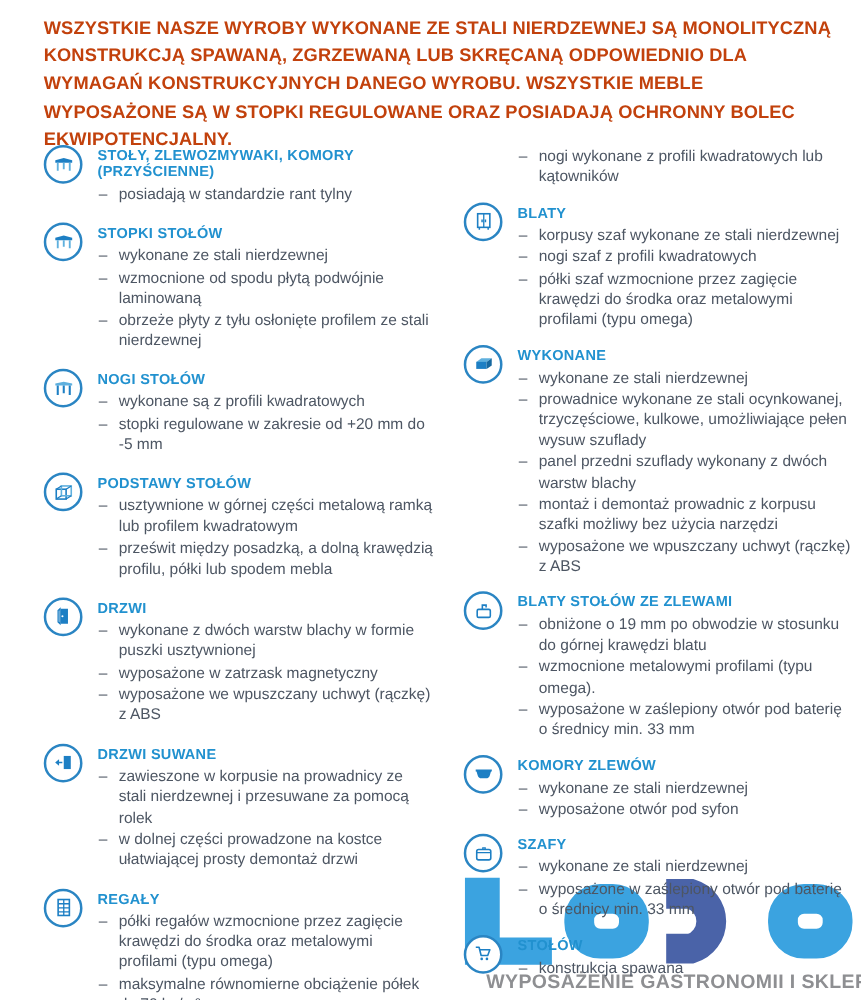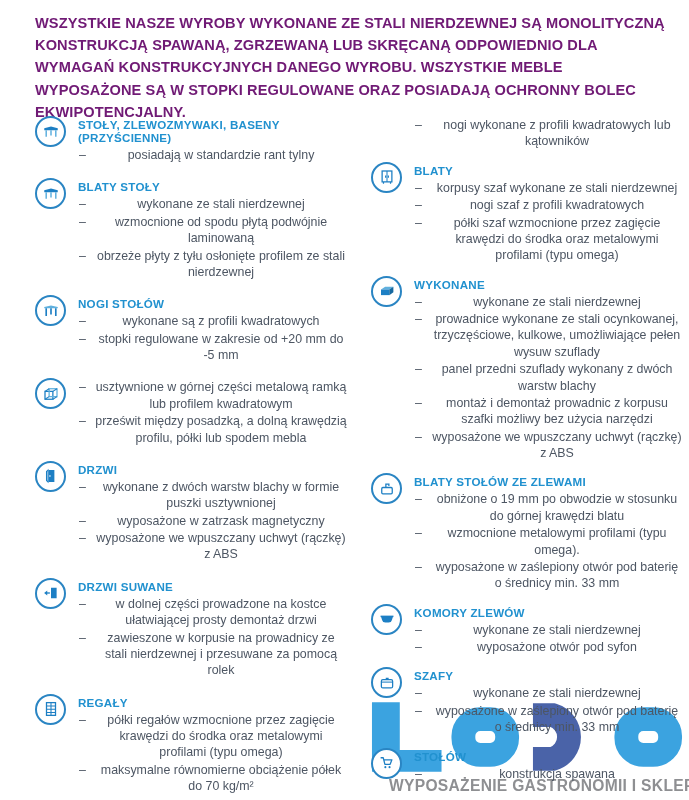--- a/index.html
+++ b/index.html
@@ -5,41 +5,41 @@
   html,body{margin:0;padding:0;}
   body{
     width:689px;height:800px;position:relative;overflow:hidden;
     background:#ffffff;
     font-family:"Liberation Sans","DejaVu Sans",sans-serif;
     color:#4d5663;
   }
   .intro{
     position:absolute;top:12px;left:35px;width:634px;margin:0;
     font-size:14.6px;font-weight:bold;line-height:1.52;
-    color:#701a75;letter-spacing:.1px;
+    color:#c2410c;letter-spacing:.1px;
   }
   .columns{
     position:absolute;top:116px;left:35px;width:648px;
     display:flex;gap:24px;z-index:2;
   }
   .col{flex:1;min-width:0;}
   .section{display:flex;gap:12px;margin-bottom:14px;}
   .col-right .section{margin-bottom:11px;}
   .icon-cell{flex:0 0 31px;width:31px;}
   .icon-circle{
     width:27px;height:27px;border:2px solid #2a85c3;border-radius:50%;
     display:flex;align-items:center;justify-content:center;background:#fff;
   }
   .section-body{flex:1;min-width:0;padding-top:1px;}
   .section-title{
     font-size:11.6px;font-weight:bold;color:#2191cf;
     letter-spacing:.25px;margin:1px 0 3px 0;
   }
   ul.items{list-style:none;margin:0;padding:0;font-size:12.4px;line-height:1.32;color:#4d5663;}
-  ul.items li{position:relative;padding-left:17px;margin-bottom:1px;text-align:center;}
+  ul.items li{position:relative;padding-left:17px;margin-bottom:1px;}
   ul.items li::before{content:"–";position:absolute;left:1px;top:0;color:#4d5663;}
   
   .logo{position:absolute;left:366px;top:700px;z-index:1;}
   .logo svg{display:block;}
   .tagline{
     position:absolute;left:389px;top:777px;z-index:1;
     font-size:15.6px;font-weight:bold;color:#8e8f92;
     letter-spacing:.3px;white-space:nowrap;
   }
   .icon-svg{display:block;}
@@ -54,38 +54,38 @@
   <div class="section">
     <div class="icon-cell">
       <div class="icon-circle">
   <svg class="icon-svg" width="18" height="18" viewBox="0 0 24 24">
     <path d="M3 7 L12 4.6 L21 7 L21 9.6 L3 9.6 Z" fill="#1d7fc4"></path>
     <path d="M5.6 9.6 V18.2 M12 9.6 V16.6 M18.4 9.6 V18.2" stroke="#5fb0de" stroke-width="2" fill="none"></path>
   </svg>
 </div>
     </div>
     <div class="section-body">
-      <div class="section-title">STOŁY, ZLEWOZMYWAKI, BASENY (PRZYŚCIENNE)</div>
+      <div class="section-title">STOŁY, ZLEWOZMYWAKI, KOMORY (PRZYŚCIENNE)</div>
       <ul class="items">
             <li>posiadają w standardzie rant tylny</li>
           </ul>
     </div>
   </div>
 
   <div class="section">
     <div class="icon-cell">
       <div class="icon-circle">
   <svg class="icon-svg" width="18" height="18" viewBox="0 0 24 24">
     <path d="M3 7 L12 4.6 L21 7 L21 9.6 L3 9.6 Z" fill="#1d7fc4"></path>
     <path d="M5.6 9.6 V18.2 M12 9.6 V16.6 M18.4 9.6 V18.2" stroke="#5fb0de" stroke-width="2" fill="none"></path>
   </svg>
 </div>
     </div>
     <div class="section-body">
-      <div class="section-title">BLATY STOŁY</div>
+      <div class="section-title">STOPKI STOŁÓW</div>
       <ul class="items">
             <li>wykonane ze stali nierdzewnej</li>
             <li>wzmocnione od spodu płytą podwójnie laminowaną</li>
             <li>obrzeże płyty z tyłu osłonięte profilem ze stali nierdzewnej</li>
           </ul>
     </div>
   </div>
 
   <div class="section">
     <div class="icon-cell">
@@ -109,20 +109,21 @@
     <div class="icon-cell">
       <div class="icon-circle">
   <svg class="icon-svg" width="18" height="18" viewBox="0 0 24 24">
     <rect x="4" y="8.5" width="10.5" height="10.5" fill="none" stroke="#1d7fc4" stroke-width="1.7"></rect>
     <rect x="9.5" y="5" width="10.5" height="10.5" fill="none" stroke="#5fb0de" stroke-width="1.7"></rect>
     <path d="M4 8.5 L9.5 5 M14.5 8.5 L20 5 M4 19 L9.5 15.5 M14.5 19 L20 15.5" stroke="#1d7fc4" stroke-width="1.4" fill="none"></path>
   </svg>
 </div>
     </div>
     <div class="section-body">
+      <div class="section-title">PODSTAWY STOŁÓW</div>
       <ul class="items">
             <li>usztywnione w górnej części  metalową ramką lub profilem kwadratowym</li>
             <li>prześwit między posadzką, a dolną krawędzią profilu, półki lub spodem mebla</li>
           </ul>
     </div>
   </div>
 
   <div class="section">
     <div class="icon-cell">
       <div class="icon-circle">
@@ -149,22 +150,22 @@
   <svg class="icon-svg" width="18" height="18" viewBox="0 0 24 24">
     <rect x="12" y="5" width="7.5" height="14" fill="#1d7fc4"></rect>
     <path d="M10.5 12 H5" stroke="#1d7fc4" stroke-width="1.8" fill="none"></path>
     <path d="M7 8.6 L2.8 12 L7 15.4 Z" fill="#1d7fc4"></path>
   </svg>
 </div>
     </div>
     <div class="section-body">
       <div class="section-title">DRZWI SUWANE</div>
       <ul class="items">
+            <li>zawieszone w korpusie na prowadnicy ze stali nierdzewnej i przesuwane za pomocą rolek</li>
             <li>w dolnej części prowadzone na kostce ułatwiającej prosty demontaż drzwi</li>
-            <li>zawieszone w korpusie na prowadnicy ze stali nierdzewnej i przesuwane za pomocą rolek</li>
           </ul>
     </div>
   </div>
 
   <div class="section">
     <div class="icon-cell">
       <div class="icon-circle">
   <svg class="icon-svg" width="18" height="18" viewBox="0 0 24 24">
     <rect x="6" y="3.5" width="12" height="17" fill="none" stroke="#1d7fc4" stroke-width="1.7"></rect>
     <path d="M6 8 H18 M6 12.3 H18 M6 16.6 H18 M12 3.5 V20.5" stroke="#1d7fc4" stroke-width="1.4" fill="none"></path>

